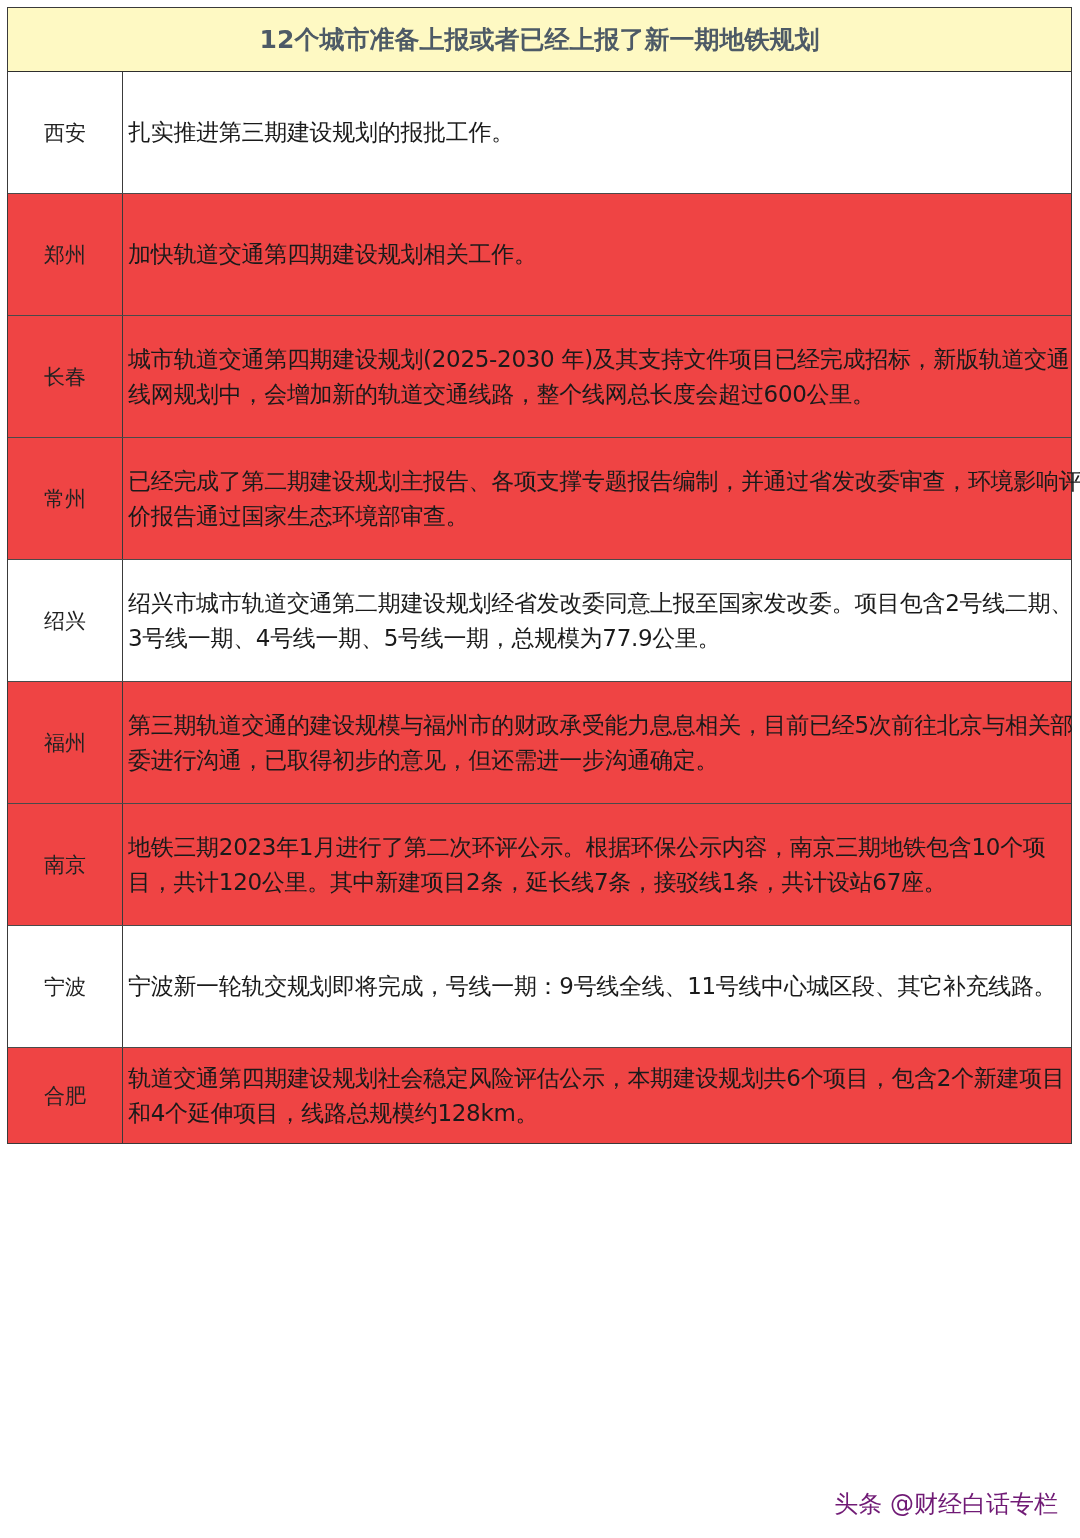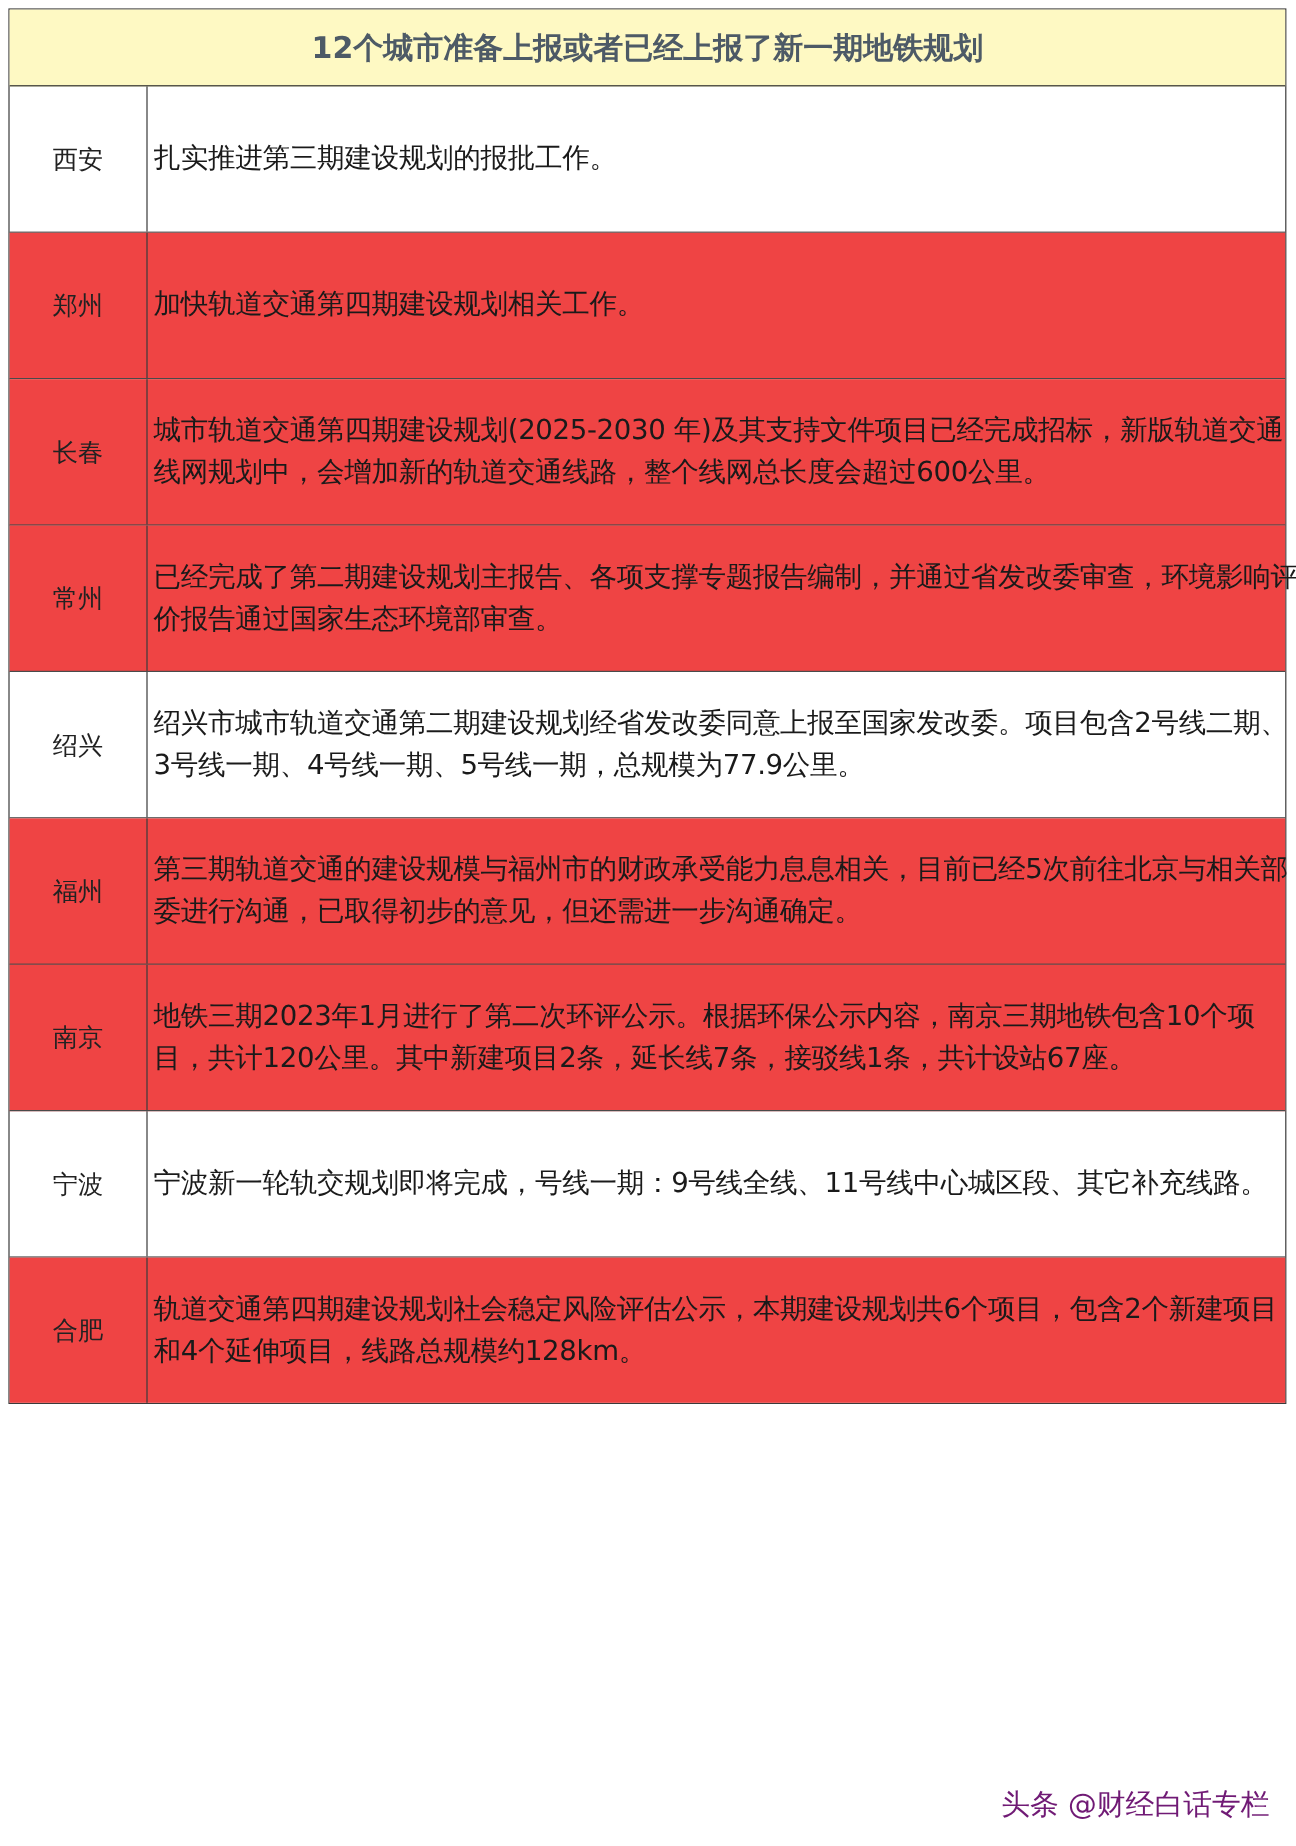--- a/index.html
+++ b/index.html
@@ -4,21 +4,21 @@
 <style>
   html, body { margin: 0; padding: 0; background: #ffffff; }
   body { width: 1080px; height: 1538px; position: relative; overflow: hidden;
          font-family: "DejaVu Sans", "Liberation Sans", sans-serif; color: #1c1c1c; }
   .table { position: absolute; left: 7px; top: 7px; width: 1065px;
            border: 1.5px solid #3a3a3a; box-sizing: border-box; }
   .title-row { height: 63px; background: #fef9c3; border-bottom: 1.5px solid #2e2e2e;
                display: flex; align-items: center; justify-content: center;
                font-size: 25px; font-weight: bold; color: #4d5a66; letter-spacing: 0px; }
   .row { display: flex; height: 122px; border-bottom: 1.5px solid #4a4a4a; box-sizing: border-box; }
-  .row:last-child { border-bottom: none; height: 121px; justify-content: space-between; }
+  .row:last-child { border-bottom: none; height: 95px; justify-content: space-between; }
   .row.alt { background: #ef4444; }
   .city { width: 115px; flex: 0 0 115px; border-right: 1.5px solid #3a3a3a;
           display: flex; align-items: center; justify-content: center;
           font-size: 21px; color: #222; box-sizing: border-box; }
   .desc { flex: 1; display: flex; align-items: center; padding-left: 5px;
           font-size: 23px; line-height: 35px; color: #1a1a1a; white-space: normal;
           overflow: visible; margin-right: -12px; letter-spacing: -0.3px; }
   .desc span { display: block; }
   .watermark { position: absolute; right: 22px; bottom: 18px; font-size: 24px;
                color: #701a75; text-shadow: 0 0 2px #fff, 0 0 3px #fff; }

